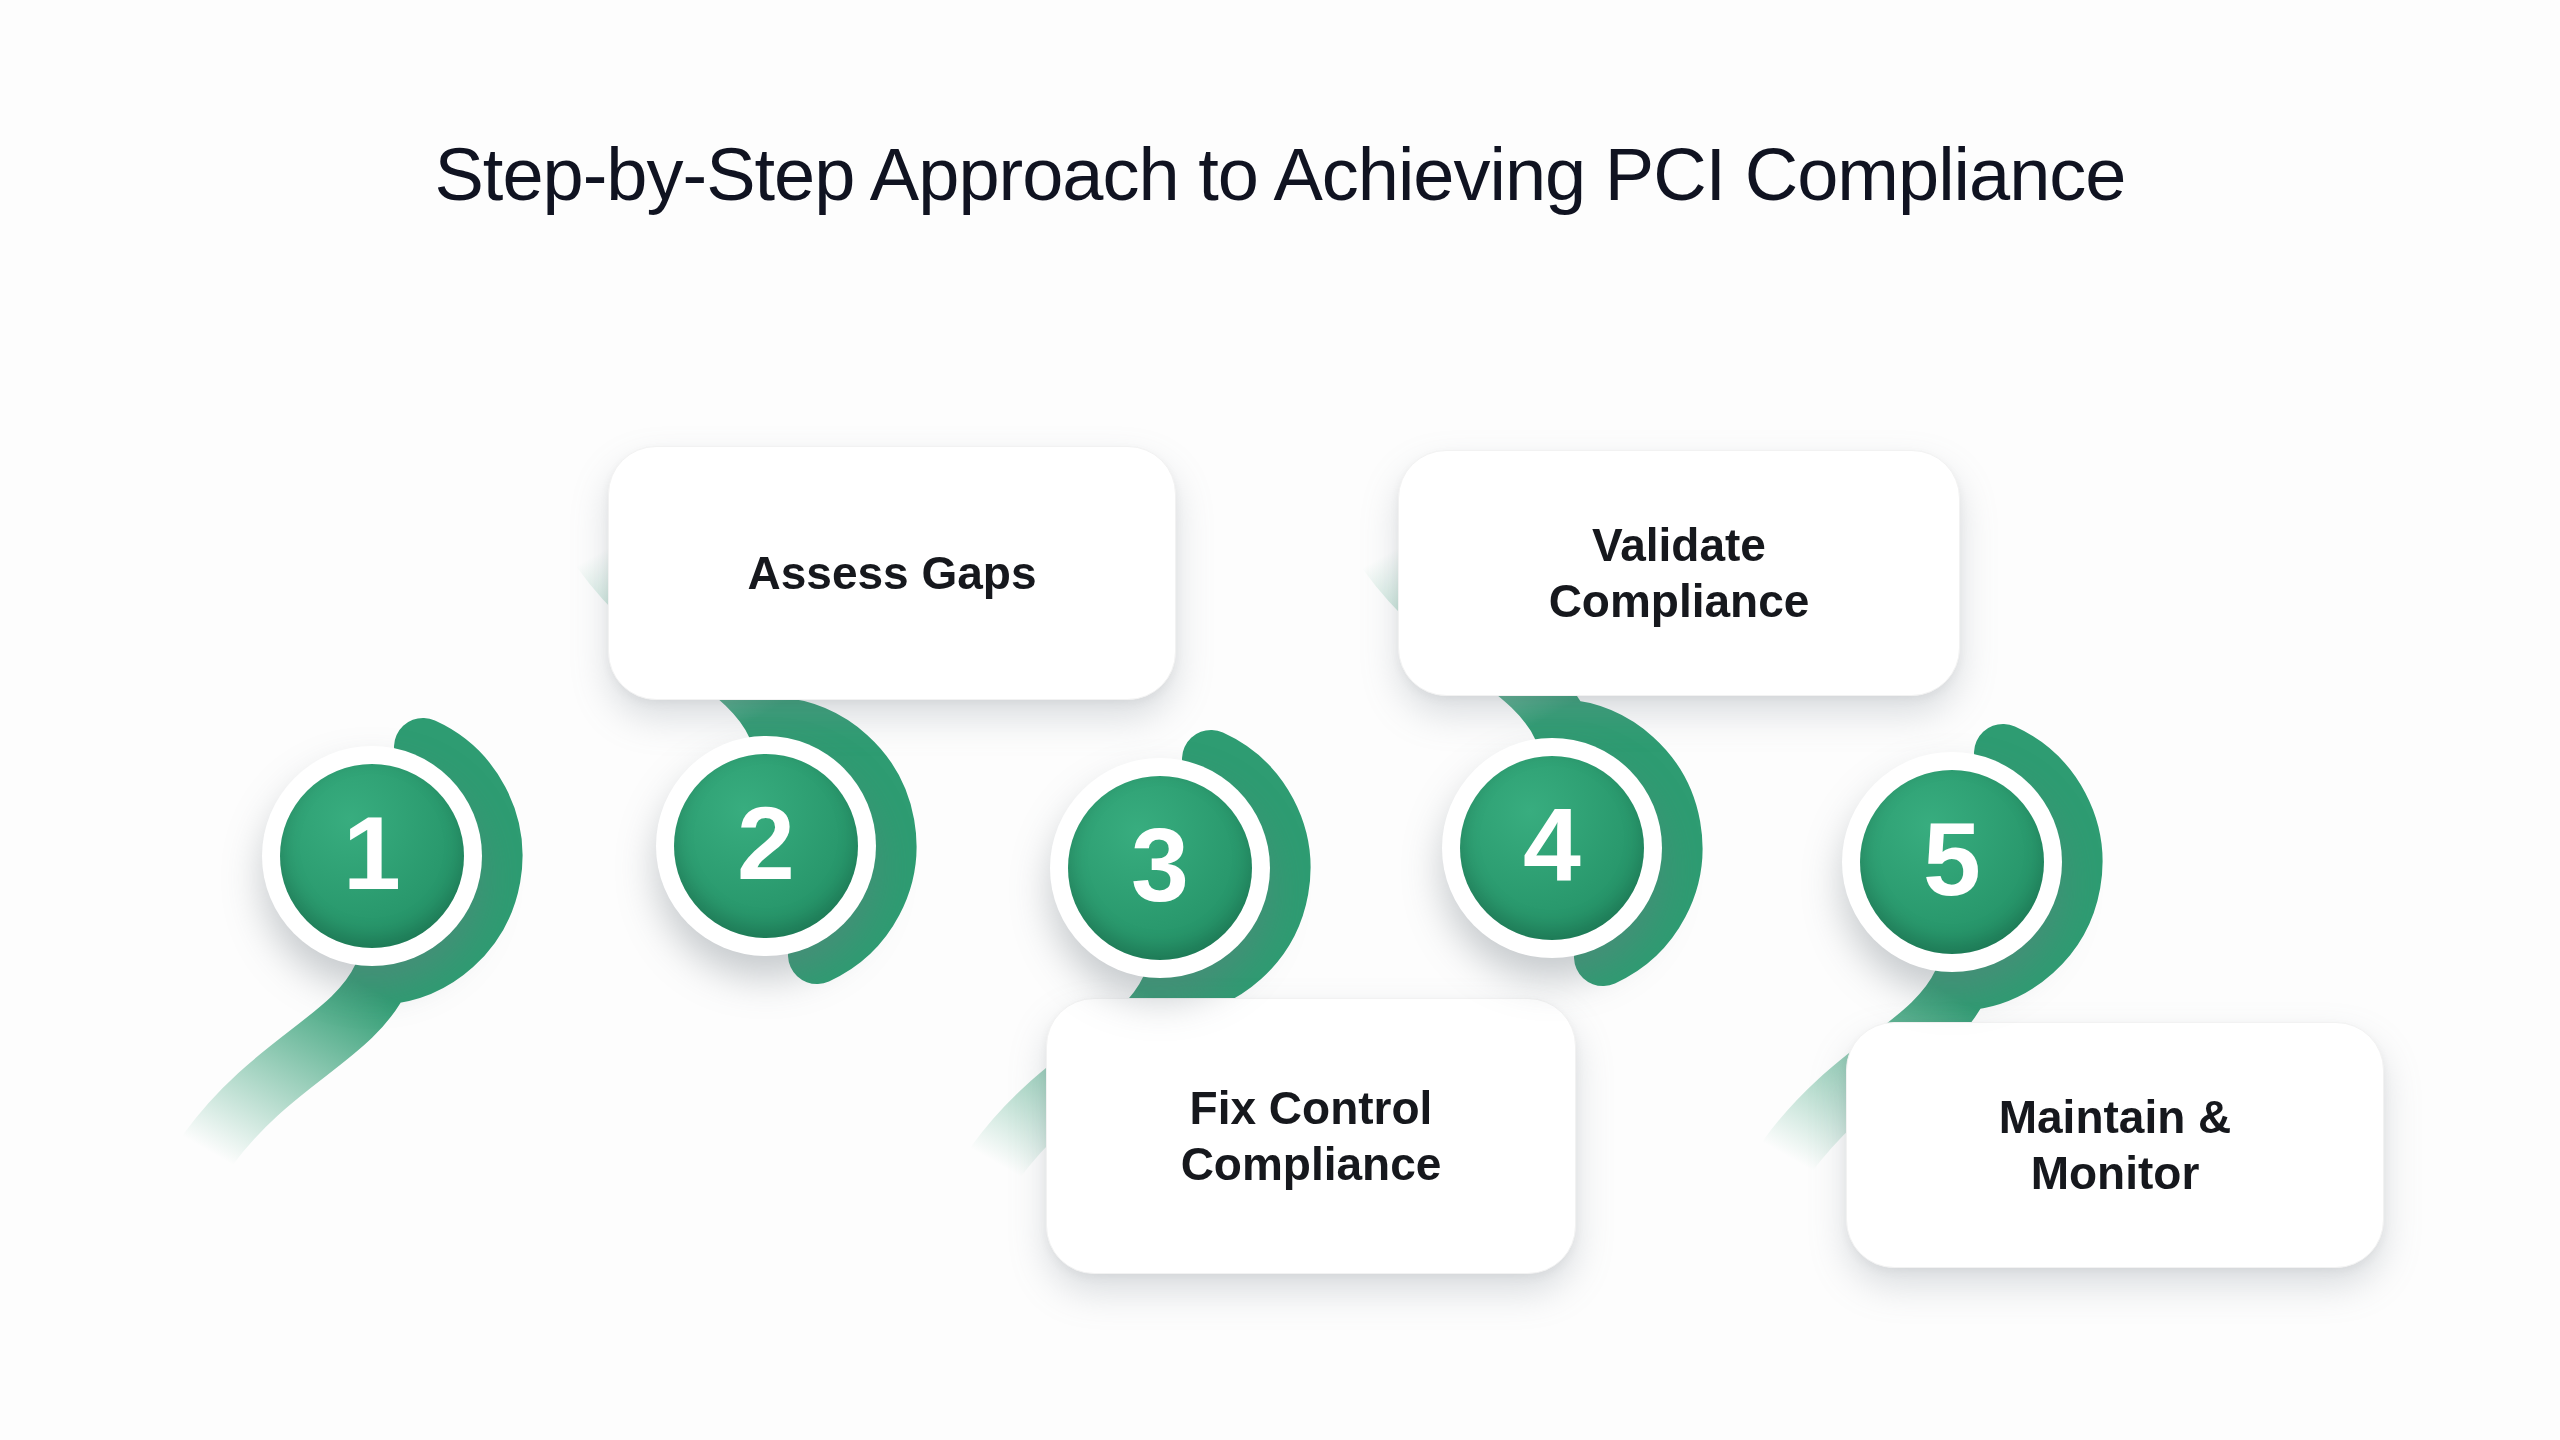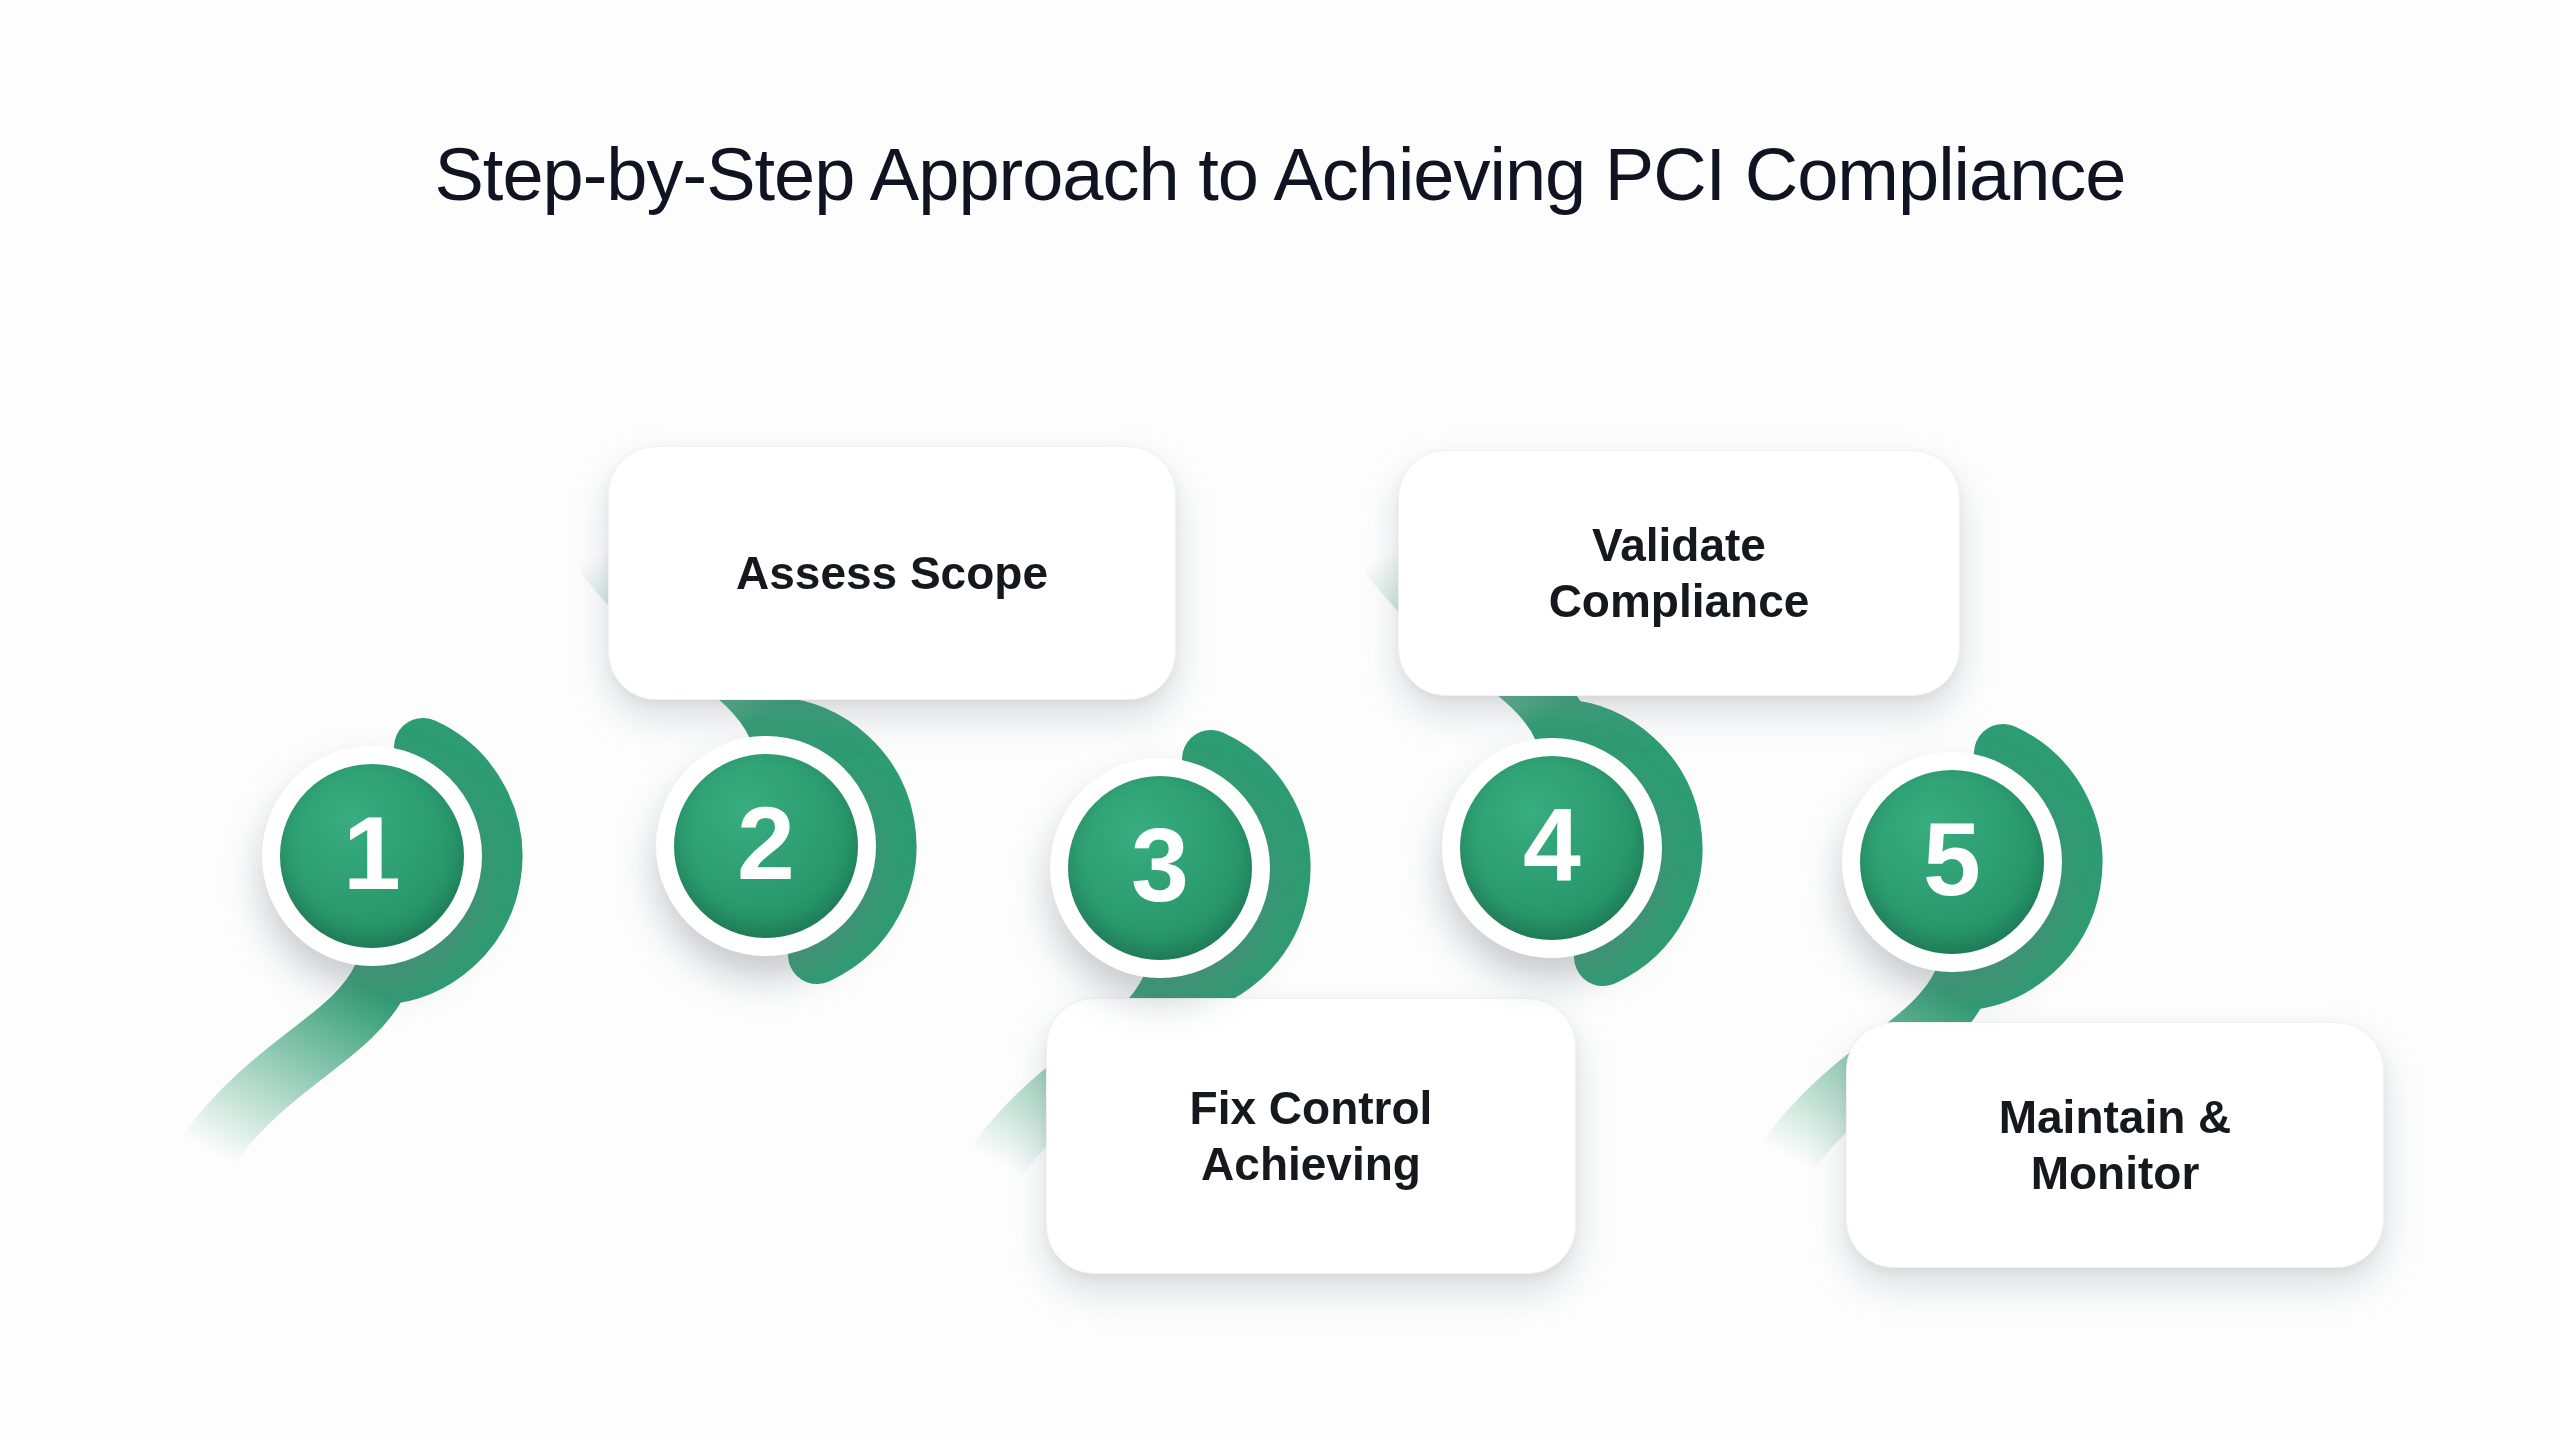--- a/index.html
+++ b/index.html
@@ -122,41 +122,41 @@
     <defs>
       <linearGradient id="g2" gradientUnits="userSpaceOnUse" x1="285" y1="440" x2="85" y2="90">
         <stop offset="0" stop-color="#2E9C72"></stop>
         <stop offset="0.45" stop-color="#2E9C72"></stop>
         <stop offset="1" stop-color="#2E9C72" stop-opacity="0"></stop>
       </linearGradient>
     </defs>
     <path d="M 291 499 A 120 120 0 0 0 250 270 C 222 208 140 185 75 95" fill="none" stroke="url(#g2)" stroke-width="58" stroke-linecap="round"></path>
   </svg>
   <div class="card card-2">
-    <span class="card-label">Assess Scope</span>
+    <span class="card-label">Assess Gaps</span>
   </div>
   <div class="ring ring-2">
     <div class="bubble">
       <span>2</span>
     </div>
   </div>
 
   <svg class="swoosh swoosh-3" width="480" height="560" viewBox="0 0 480 560">
     <defs>
       <linearGradient id="g3" gradientUnits="userSpaceOnUse" x1="285" y1="120" x2="85" y2="470">
         <stop offset="0" stop-color="#2E9C72"></stop>
         <stop offset="0.45" stop-color="#2E9C72"></stop>
         <stop offset="1" stop-color="#2E9C72" stop-opacity="0"></stop>
       </linearGradient>
     </defs>
     <path d="M 291 61 A 120 120 0 0 1 250 290 C 222 352 140 375 75 465" fill="none" stroke="url(#g3)" stroke-width="58" stroke-linecap="round"></path>
   </svg>
   <div class="card card-3">
     <span class="card-label">Fix Control
-Achieving</span>
+Compliance</span>
   </div>
   <div class="ring ring-3">
     <div class="bubble">
       <span>3</span>
     </div>
   </div>
 
   <svg class="swoosh swoosh-4" width="480" height="560" viewBox="0 0 480 560">
     <defs>
       <linearGradient id="g4" gradientUnits="userSpaceOnUse" x1="285" y1="440" x2="85" y2="90">

